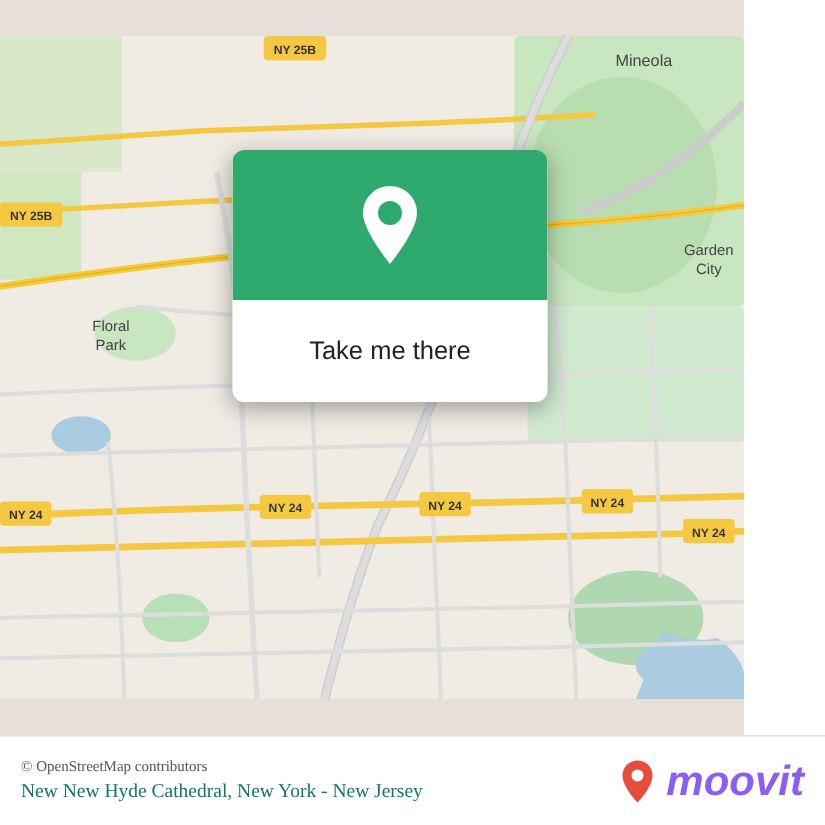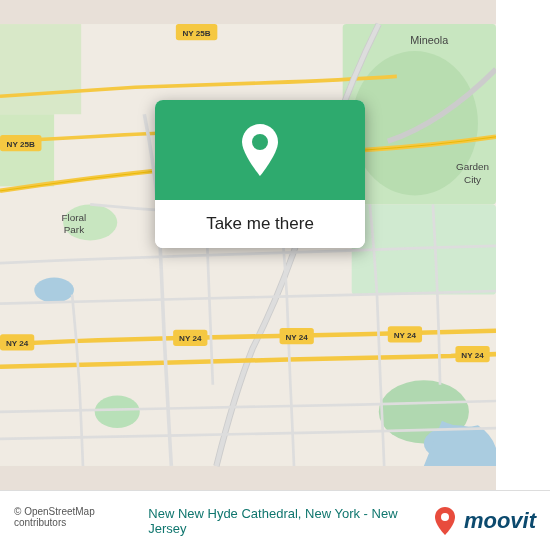--- a/index.html
+++ b/index.html
@@ -50,21 +50,21 @@
       justify-content: center;
     }
 
     .map-pin {
       width: 48px;
       height: 56px;
     }
 
     #popup-button {
       width: 100%;
-      padding: 14px 0;
+      padding: 24px 0;
       background: white;
       border: none;
       cursor: pointer;
       font-size: 17px;
       font-weight: 500;
       color: #222;
       text-align: center;
     }
 
     
@@ -84,42 +84,43 @@
       align-items: center;
       gap: 6px;
     }
 
     .moovit-pin {
       width: 26px;
       height: 30px;
     }
 
     #moovit-text {
-      font-size: 22px;
+      font-size: 28px;
       font-weight: 700;
-      color: #0c4a6e;
+      color: #8b5cf6;
       font-style: italic;
     }
 
     #attribution {
       font-size: 10px;
       color: #555;
     }
 
     #location-title {
       font-size: 13px;
       color: #0f766e;
       font-weight: 400;
       margin-left: 0;
     }
 
     #bottom-left {
       display: flex;
-      flex-direction: row;
+      flex-direction: column;
       gap: 2px;
+      font-family: Liberation Serif, serif;
     }
   </style>
 </head>
 <body>
 
 <div id="map-container">
   
   <svg id="map-svg" viewBox="0 0 550 490" xmlns="http://www.w3.org/2000/svg">
 
     <rect width="550" height="490" fill="#f0ebe3"></rect>

